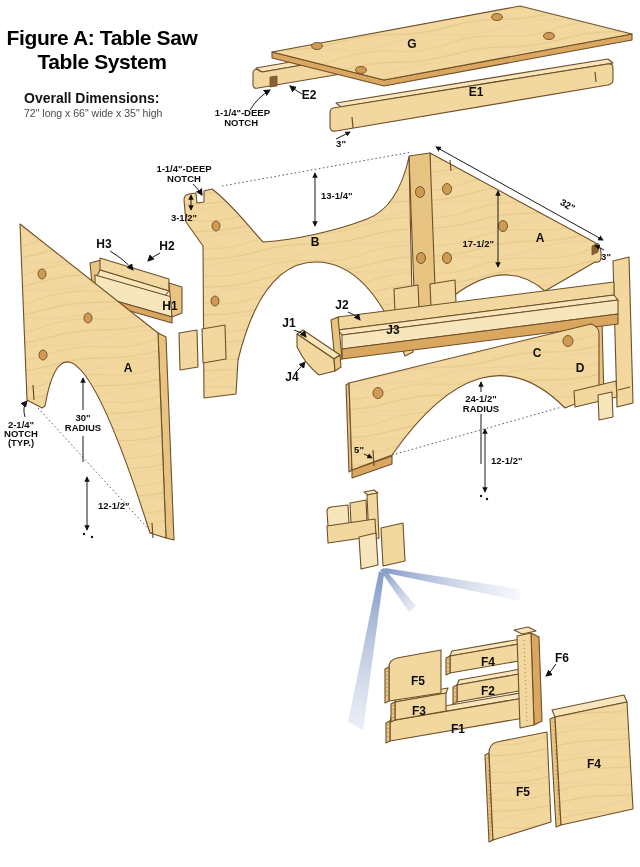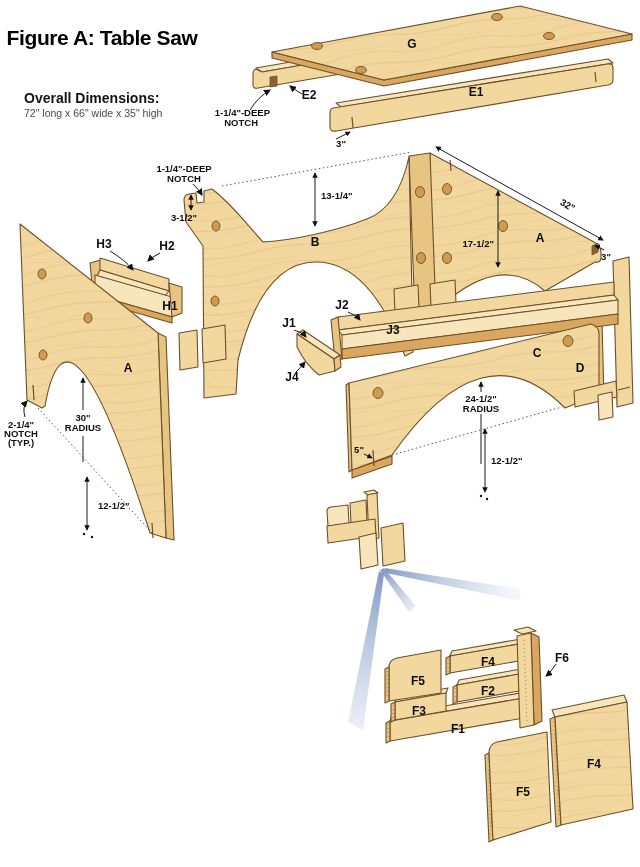--- a/index.html
+++ b/index.html
@@ -29,20 +29,21 @@
   .slit{stroke:#6f4f28;stroke-width:1.2;fill:none;}
   .dkn{fill:#8a6136;stroke:#6f4f28;stroke-width:.8;}
 </style>
 </head>
 <body>
 
 <div id="page">
 
   <div class="title">
     <div>Figure A: Table Saw</div>
+    <div>Table System</div>
   </div>
   <div class="dims">
     <div class="dims-label">Overall Dimensions:</div>
     <div class="dims-value">72" long x 66" wide x 35" high</div>
   </div>
 
   <svg id="art" width="640" height="867" viewBox="0 0 640 867">
     <defs>
       <pattern id="grain" width="110" height="28" patternUnits="userSpaceOnUse" patternTransform="rotate(-8)">
         <rect width="110" height="28" fill="#f2d89e"></rect>

